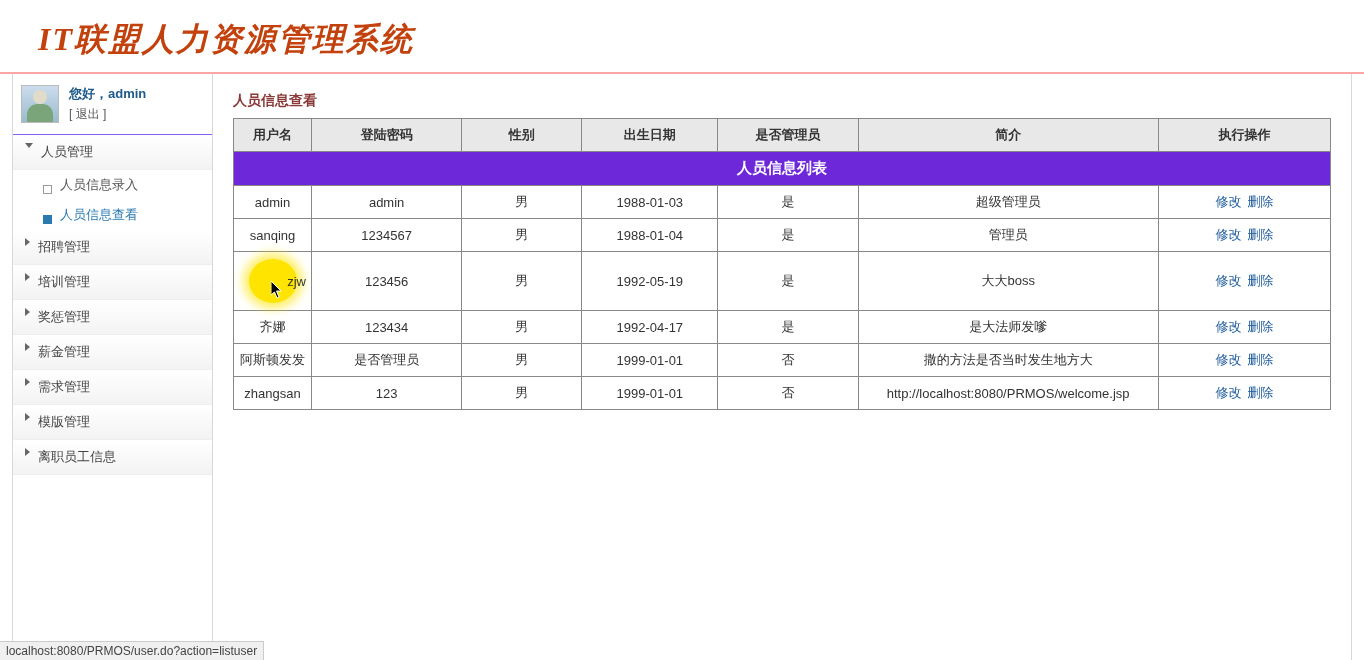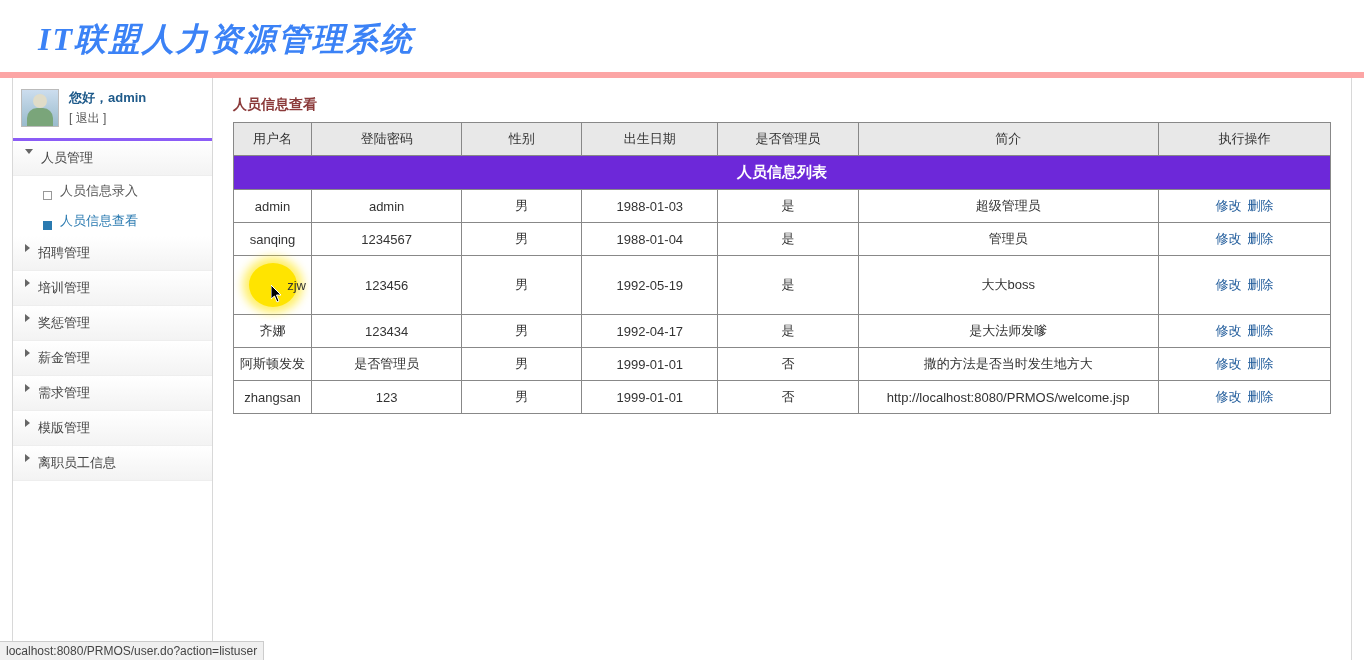--- a/index.html
+++ b/index.html
@@ -8,45 +8,45 @@
     font-size: 13px;
     color: #333;
     background: #fff;
     width: 1364px;
     height: 660px;
     overflow: hidden;
   }
   .header-title {
     font-family: "STKaiti", "KaiTi", cursive;
     font-size: 32px;
-    color: #3b82f6;
+    color: #c2410c;
     padding: 18px 0 10px 38px;
     font-style: italic;
     font-weight: bold;
     letter-spacing: 2px;
-    border-bottom: 6px solid #fca5a5;
+    border-bottom: 2px solid #fca5a5;
   }
   .layout {
     display: flex;
     height: calc(100% - 70px);
     border: 1px solid #d8d8d8;
     margin: 0 12px;
     border-top: none;
   }
   .sidebar {
     width: 200px;
     border-right: 1px solid #d8d8d8;
     display: flex;
     flex-direction: column;
   }
   .user-box {
     display: flex;
     align-items: center;
     padding: 10px 8px 10px 8px;
-    border-bottom: 3px solid #8b5cf6;
+    border-bottom: 1px solid #8b5cf6;
   }
   .avatar {
     width: 38px;
     height: 38px;
     background: linear-gradient(#cde, #9bc);
     border: 1px solid #bbb;
     margin-right: 10px;
     position: relative;
   }
   .avatar::before {
@@ -131,21 +131,21 @@
     text-align: center;
     font-size: 13px;
   }
   .table-title {
     background: #6d28d9;
     color: #fff;
     font-size: 15px;
   }
   thead th {
     background: #e8e8e8;
-    font-weight: normal;
+    font-weight: bold;
   }
   .action-link {
     color: #1e5a9a;
     cursor: pointer;
     margin: 0 3px;
   }
   .highlight-cell {
     background: #ffe400;
     border-radius: 50%;
     width: 40px;

